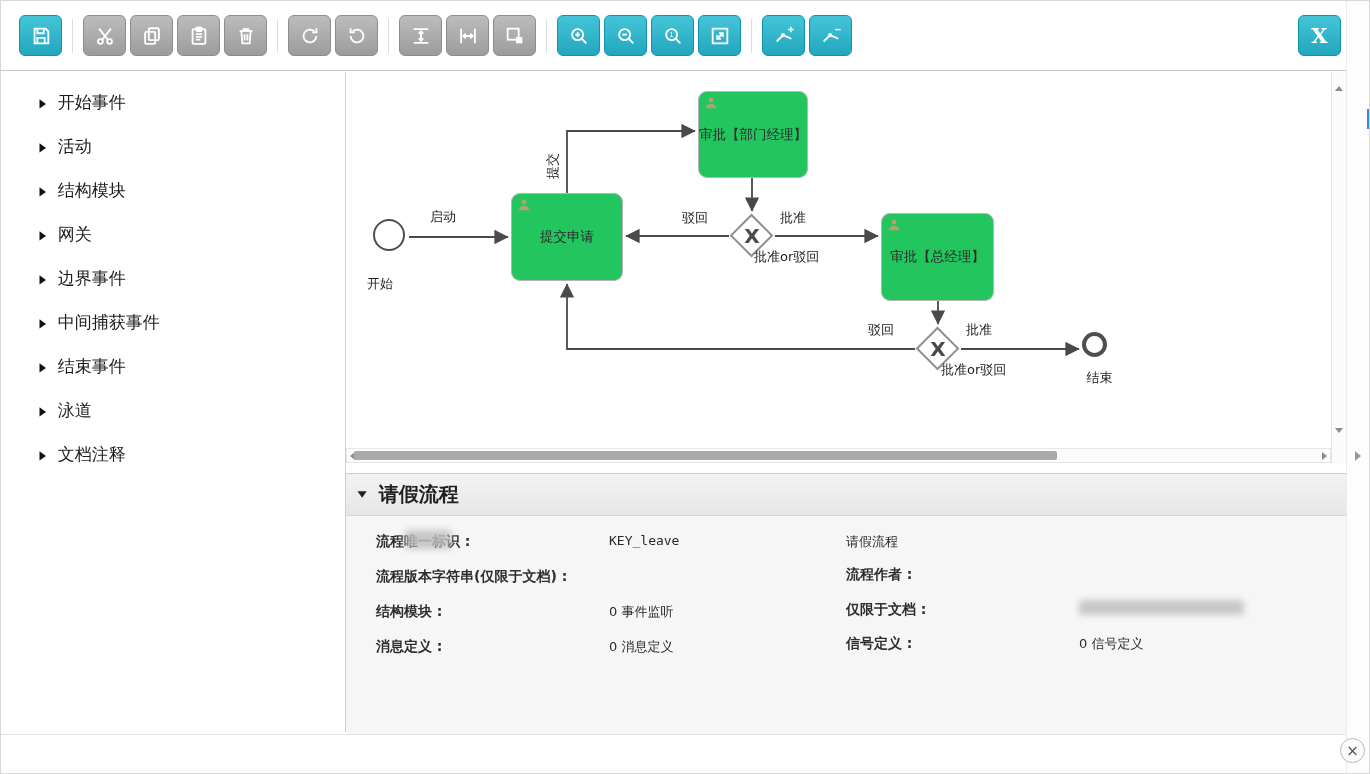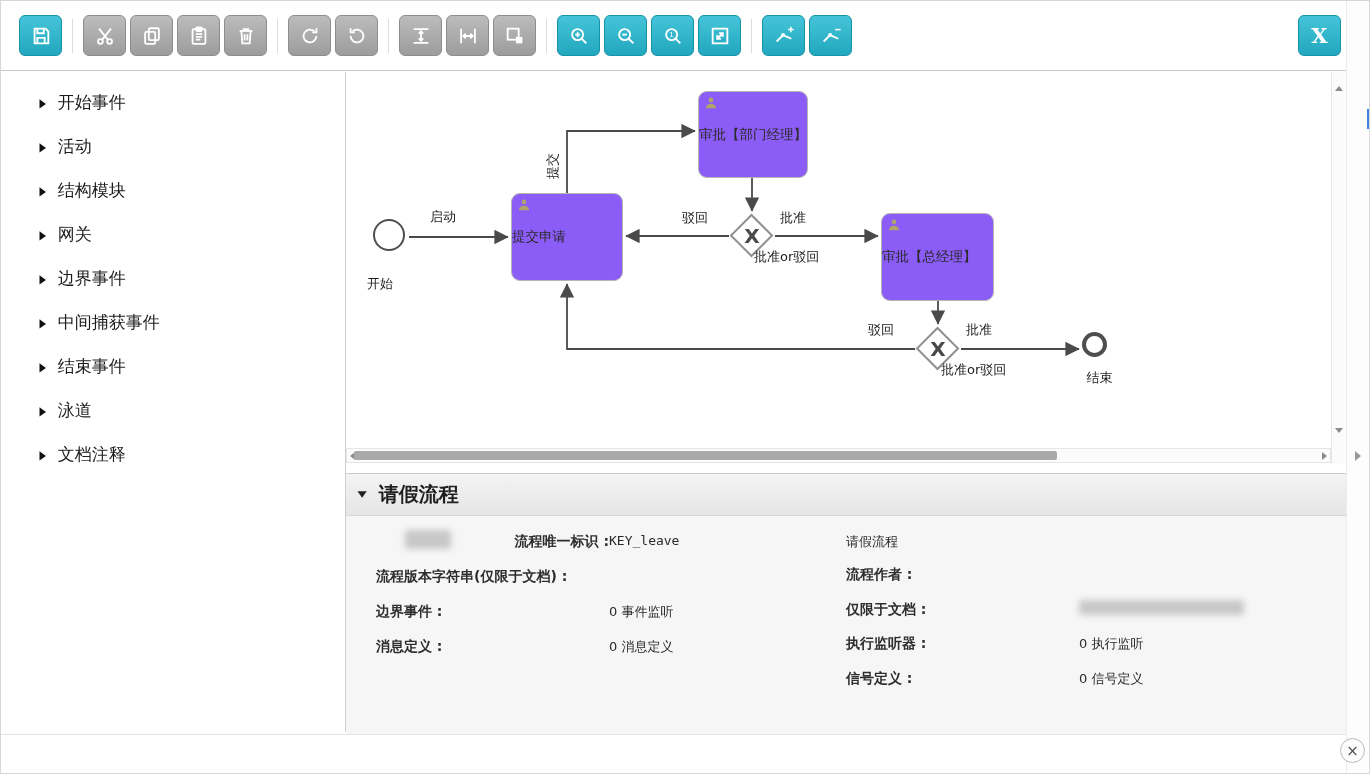--- a/index.html
+++ b/index.html
@@ -22,22 +22,22 @@
   
   .palette { position:absolute; left:0; top:71px; width:345px; bottom:41px; background:#fff;
              border-right:1px solid #cfcfcf; padding-top:8px; }
   .pal-item { height:44px; display:flex; align-items:center; padding-left:38px; gap:11px;
               font-size:17px; color:#1c1c1c; cursor:pointer; }
   .pal-chevron { font-size:10px; color:#111; transform:scale(0.85,1.2); flex:0 0 auto; }
 
   
   .canvas { position:absolute; left:345px; top:71px; width:985px; height:376px; background:#fff; overflow:hidden; }
   .edges { position:absolute; left:0; top:0; }
-  .task { position:absolute; background:#8b5cf6; border:1px solid #b5b5b5; border-radius:9px;
-          display:flex; align-items:center; font-size:13.5px; color:#2b2b2b; cursor:pointer; }
+  .task { position:absolute; background:#22c55e; border:1px solid #b5b5b5; border-radius:9px;
+          display:flex; align-items:center; justify-content:center; font-size:13.5px; color:#2b2b2b; cursor:pointer; }
   .user-ic { position:absolute; left:5px; top:4px; }
   .event { position:absolute; border-radius:50%; background:#fff; cursor:pointer; }
   .start-ev { width:32px; height:32px; border:2px solid #4e4e4e; }
   .end-ev   { width:25px; height:25px; border:4px solid #4e4e4e; }
   .gw { position:absolute; width:46px; height:46px; cursor:pointer; }
   .gw .diamond { position:absolute; left:7px; top:7px; width:31px; height:31px; transform:rotate(45deg);
                  background:#fff; border:2px solid #8f8f8f; }
   .gw .gx { position:absolute; inset:0; display:flex; align-items:center; justify-content:center;
             font-weight:bold; font-size:20px; color:#4a4a4a; }
   .nlabel { position:absolute; font-size:13px; color:#1e1e1e; text-align:center; }
@@ -62,21 +62,21 @@
                   border-bottom:1px solid #d6d6d6; display:flex; align-items:center; padding-left:13px; gap:12px; cursor:pointer; }
   .panel-chevron { font-size:10px; color:#222; transform:rotate(90deg) scale(0.85,1.2); }
   .panel-title { font-size:20px; font-weight:bold; color:#1f1f1f; }
   .panel-body { height:218px; background:#f6f6f6; padding:15px 0 0 30px; display:flex; }
   .pcol-left { width:470px; }
   .pcol-right { width:500px; }
   .prow { display:flex; margin-bottom:13px; min-height:19px; }
   .plabel { width:233px; font-weight:bold; font-size:14px; color:#2e2e2e; line-height:1.55; flex:0 0 auto; }
   .pvalue { font-size:13px; color:#2a2a2a; padding-top:2px; cursor:pointer; }
   .pvalue.mono { font-family:"DejaVu Sans Mono","Liberation Mono",monospace; }
-  .rel { position:relative; display:inline-block;text-align:right; }
+  .rel { position:relative; display:inline-block; }
   .blur-patch { position:absolute; background:rgba(192,192,192,0.85); filter:blur(3px); border-radius:3px; }
 
   
   .bottom-strip { position:absolute; left:0; right:0; top:733px; height:41px; background:#fff; border-top:1px solid #e4e4e4; }
   .gutter { position:absolute; left:1345px; top:0; width:25px; height:774px; background:#fdfdfd; border-left:1px solid #ececec; }
   .blue-tick { position:absolute; right:0; top:108px; width:4px; height:20px; background:#3d85e0; }
   .gutter .tri.t-right2 { border-top:5px solid transparent; border-bottom:5px solid transparent; border-left:6px solid #9a9a9a; left:8px; top:450px; }
   .close-btn { position:absolute; left:1339px; top:737px; width:25px; height:25px; border-radius:50%;
                border:1px solid #b9b9b9; background:#fdfdfd; color:#555; display:flex; align-items:center;
                justify-content:center; font-size:15px; cursor:pointer; }
@@ -365,21 +365,21 @@
             <span>流程唯一标识 :</span>
             <span class="blur-patch" style="left:29px; top:-1px; width:46px; height:19px;"></span>
           </span>
           <span class="pvalue mono">KEY_leave</span>
         </div>
         <div class="prow" style="margin-bottom:14px;">
           <span class="plabel">流程版本字符串(仅限于文档) :</span>
           <span class="pvalue"></span>
         </div>
         <div class="prow">
-          <span class="plabel">边界事件 :</span>
+          <span class="plabel">结构模块 :</span>
           <span class="pvalue">0 事件监听</span>
         </div>
         <div class="prow">
           <span class="plabel">消息定义 :</span>
           <span class="pvalue">0 消息定义</span>
         </div>
       </div>
       <div class="pcol-right">
         <div class="prow">
           <span class="pvalue">请假流程</span>
@@ -388,24 +388,20 @@
           <span class="plabel">流程作者 :</span>
           <span class="pvalue"></span>
         </div>
         <div class="prow">
           <span class="plabel">仅限于文档 :</span>
           <span class="pvalue rel" style="width:165px; height:17px;">
             <span class="blur-patch" style="left:0; top:1px; width:165px; height:15px;"></span>
           </span>
         </div>
         <div class="prow">
-          <span class="plabel">执行监听器 :</span>
-          <span class="pvalue">0 执行监听</span>
-        </div>
-        <div class="prow">
           <span class="plabel">信号定义 :</span>
           <span class="pvalue">0 信号定义</span>
         </div>
       </div>
     </div>
   </div>
 
   <div class="bottom-strip"></div>
   <div class="gutter">
     <div class="blue-tick"></div>

